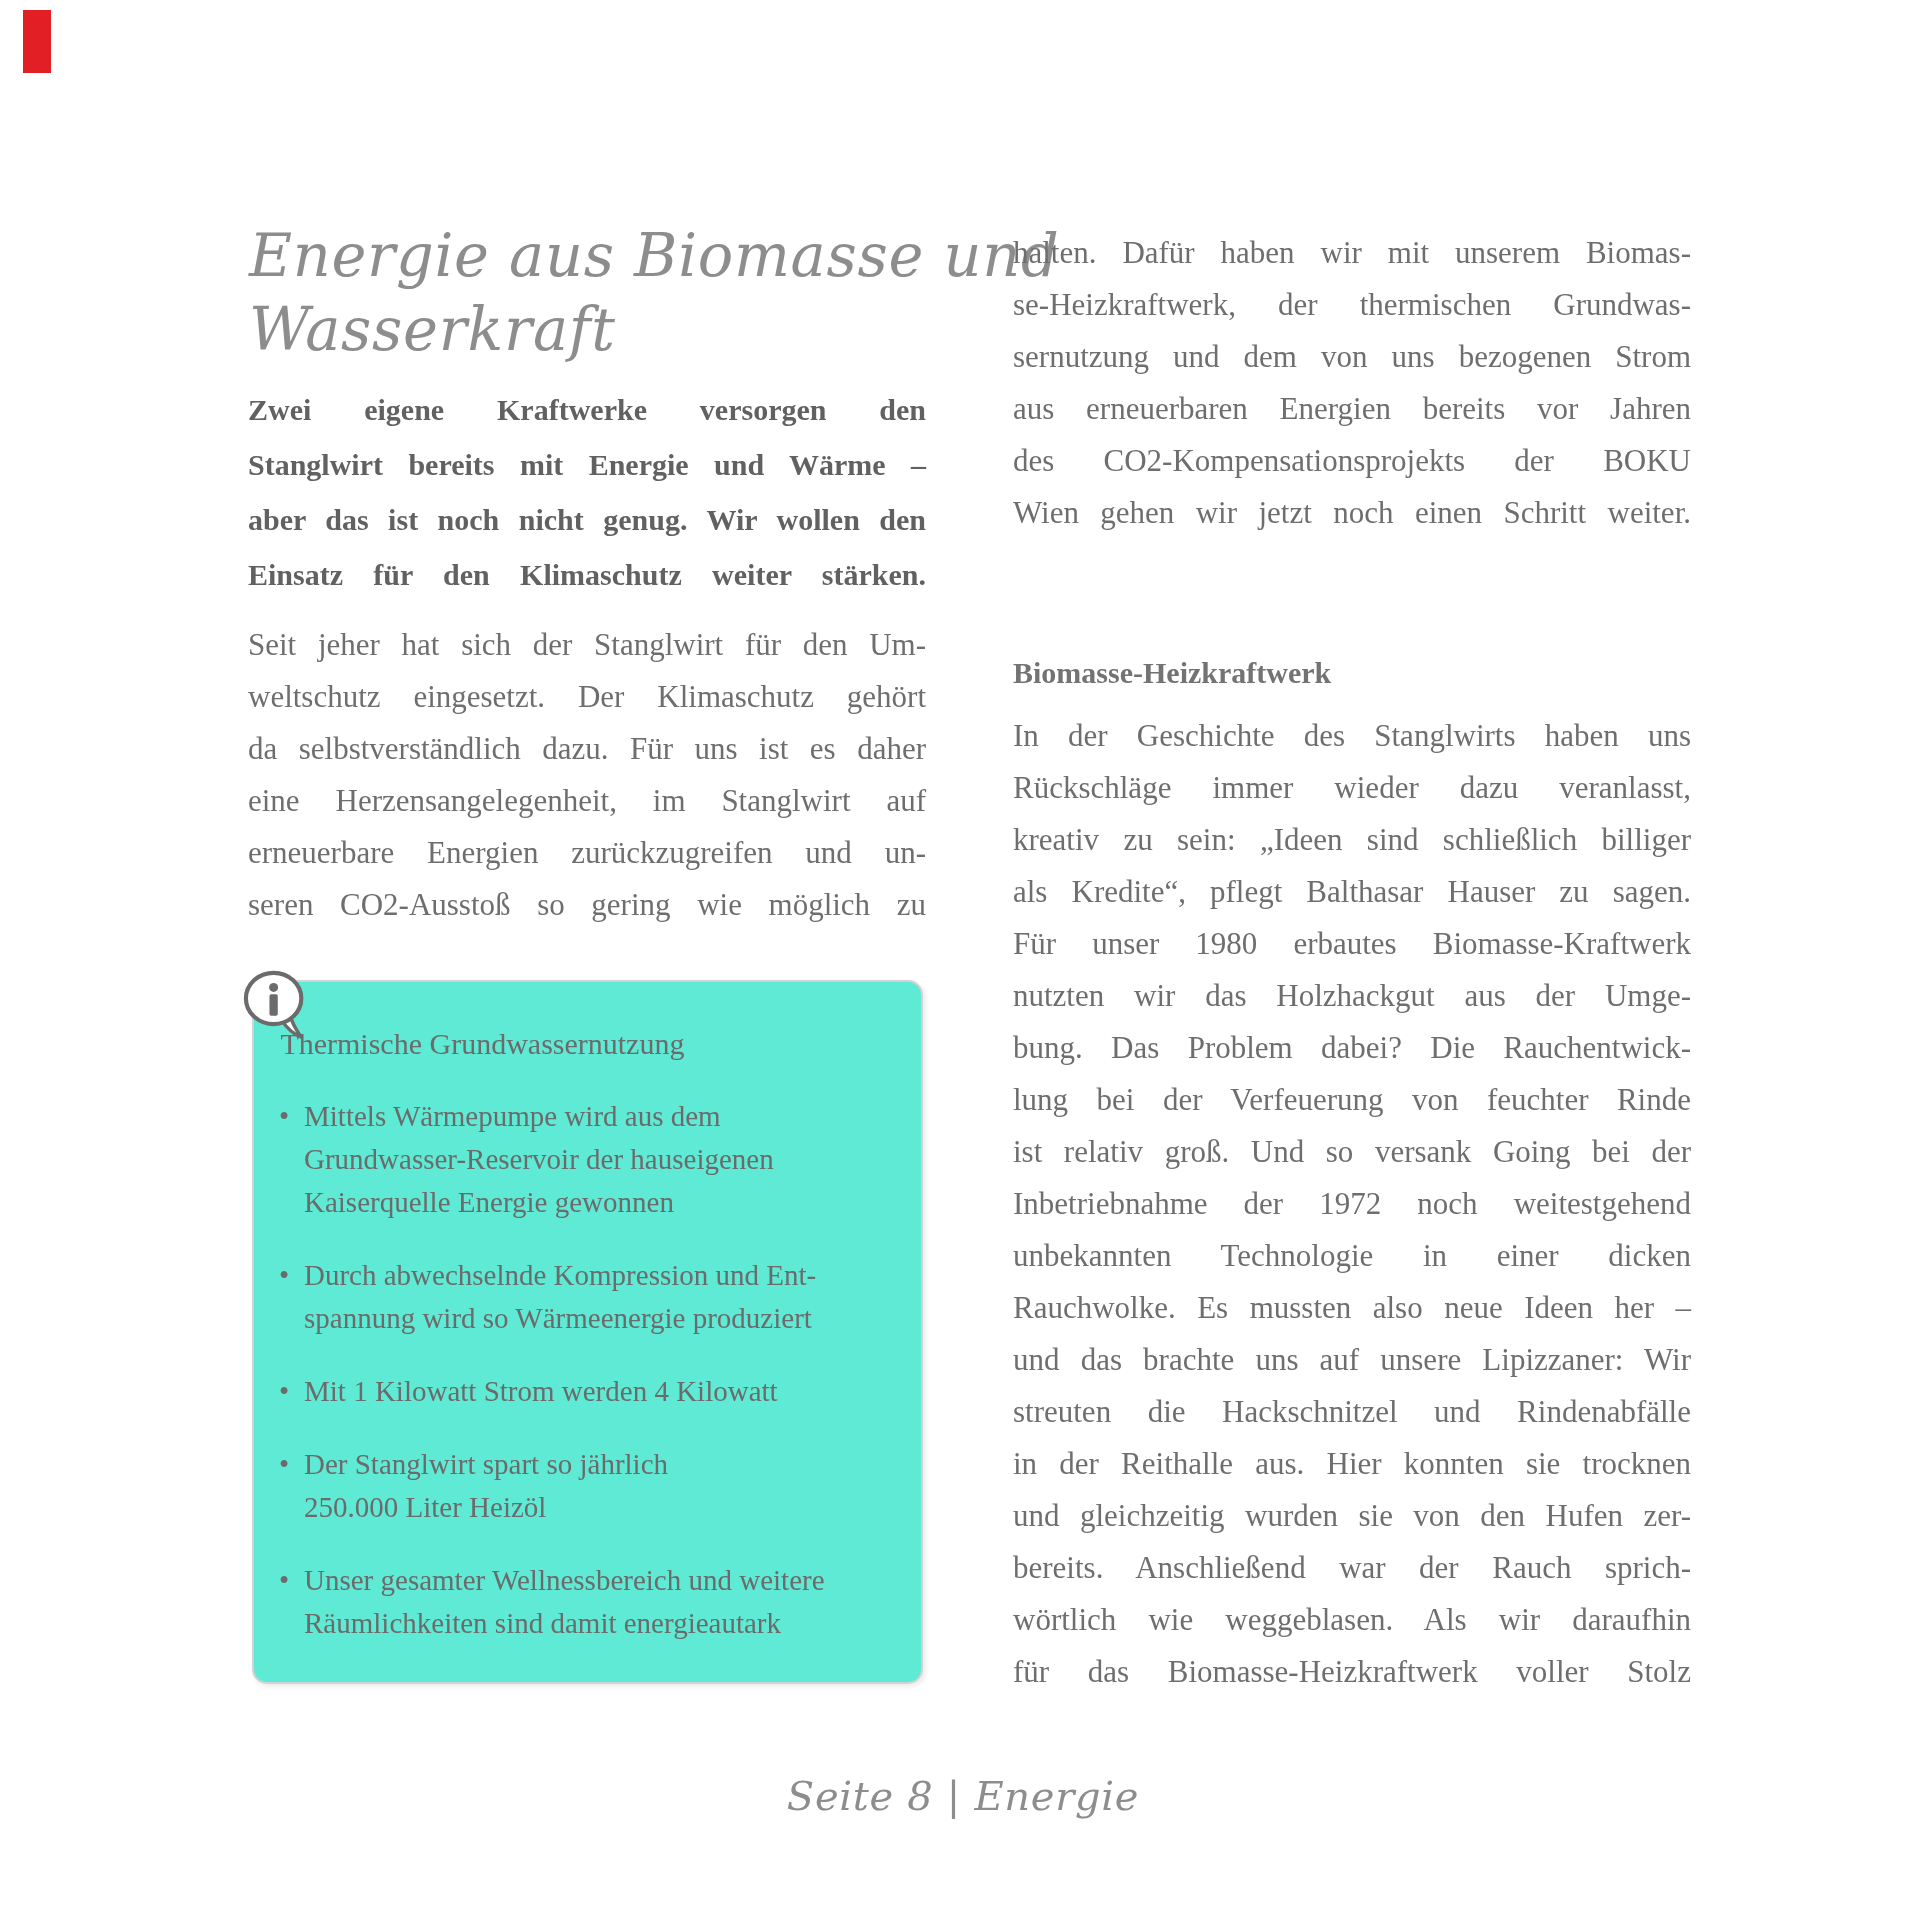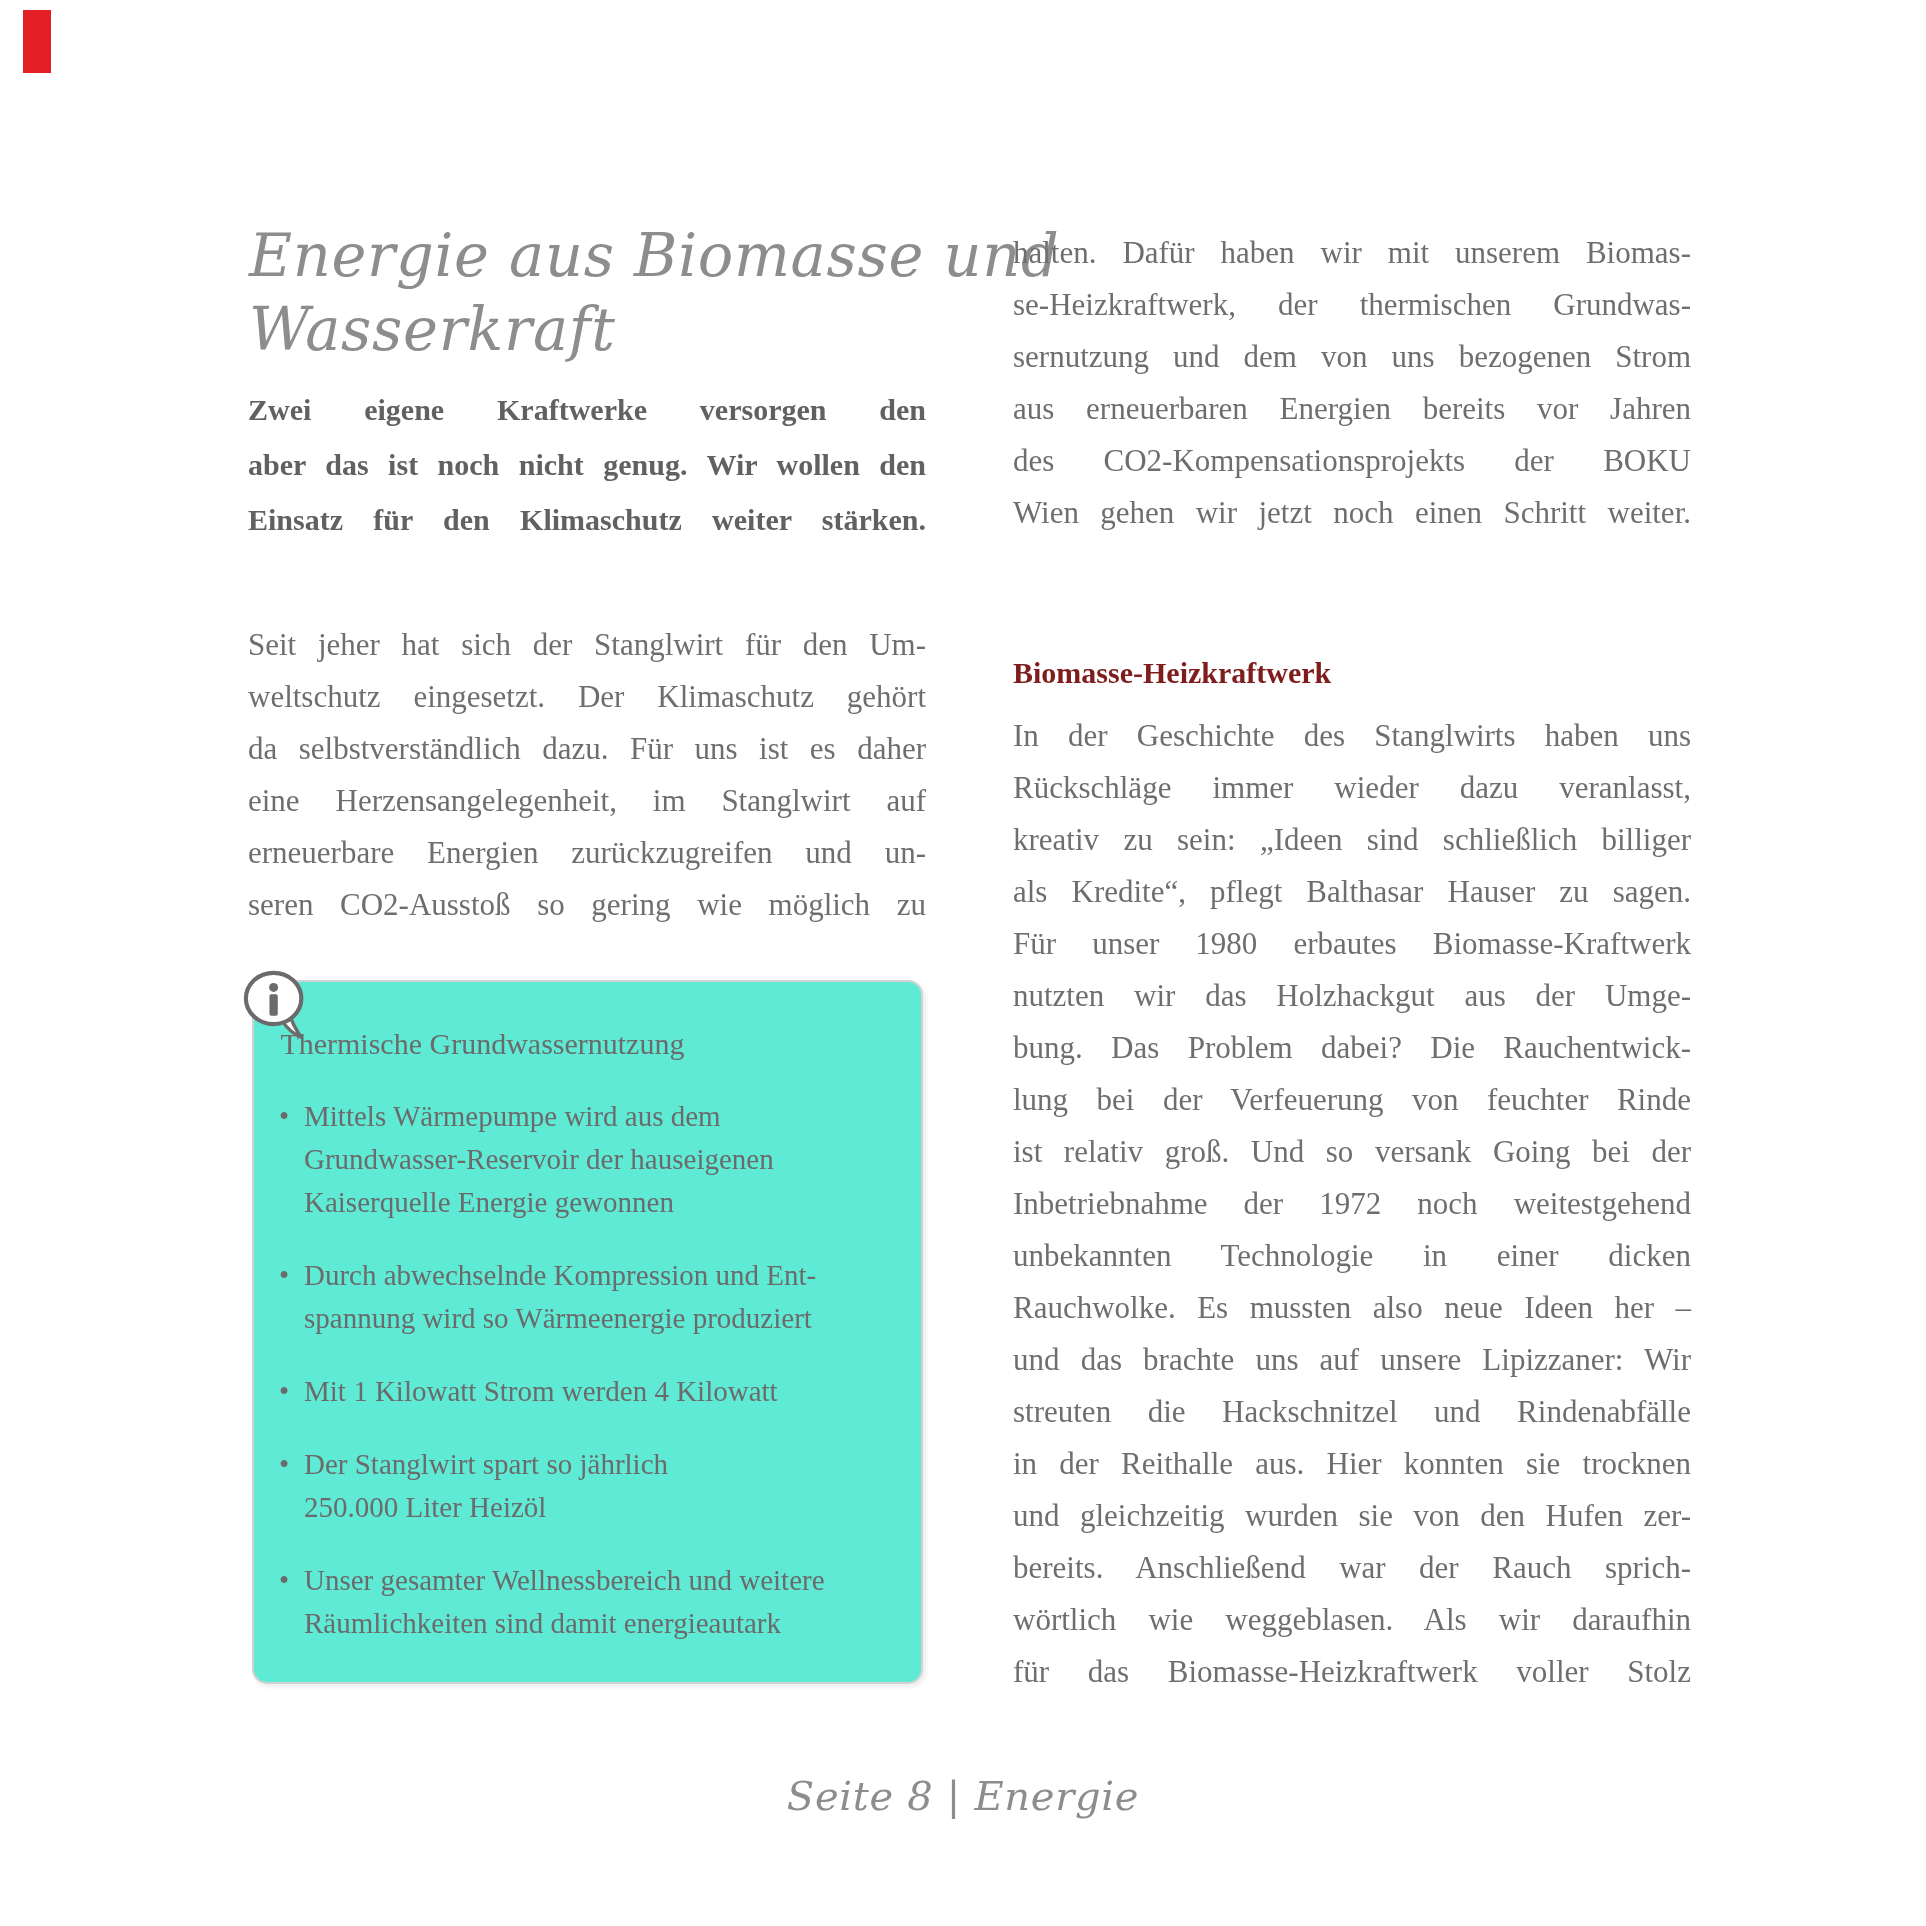--- a/index.html
+++ b/index.html
@@ -42,41 +42,42 @@
   .info-heading{
     font-size:30px;line-height:43px;margin:0 0 2.8px 1.4px;
   }
   .bullet-item{display:flex;margin-top:30px;}
   .bullet-marker{width:25px;flex:0 0 25px;line-height:43px;}
   .bullet-text{flex:1;}
   .bullet-text .iline{line-height:43px;}
   .right-para1{position:absolute;left:1013px;top:227px;width:678px;}
   .right-heading{
     position:absolute;left:1013px;top:652px;width:678px;
-    font-size:30px;font-weight:bold;color:#7f1d1d;line-height:41px;
+    font-size:30px;font-weight:bold;color:#737373;line-height:41px;
   }
   .right-para2{position:absolute;left:1013px;top:702px;width:678px;margin-top:8px;}
   .footer{
     position:absolute;left:0;top:1769px;width:100%;text-align:center;
     font-family:"DejaVu Serif", serif;font-style:italic;
     font-size:40px;line-height:55px;color:#8d8d8d;letter-spacing:0.7px;
   }
 </style>
 </head>
 <body>
 
 <div class="red-mark" style="background: rgb(227, 31, 38);"></div>
 
 <div class="title">
     <div class="tline">Energie aus Biomasse und</div>
     <div class="tline">Wasserkraft</div>
   </div>
 
 <div class="intro">
     <div class="jline">Zwei eigene Kraftwerke versorgen den</div>
+    <div class="jline">Stanglwirt bereits mit Energie und Wärme –</div>
     <div class="jline">aber das ist noch nicht genug. Wir wollen den</div>
     <div class="jline">Einsatz für den Klimaschutz weiter stärken.</div>
   </div>
 
 <div class="left-body para">
     <div class="jline">Seit jeher hat sich der Stanglwirt für den Um-</div>
     <div class="jline">weltschutz eingesetzt. Der Klimaschutz gehört</div>
     <div class="jline">da selbstverständlich dazu. Für uns ist es daher</div>
     <div class="jline">eine Herzensangelegenheit, im Stanglwirt auf</div>
     <div class="jline">erneuerbare Energien zurückzugreifen und un-</div>

